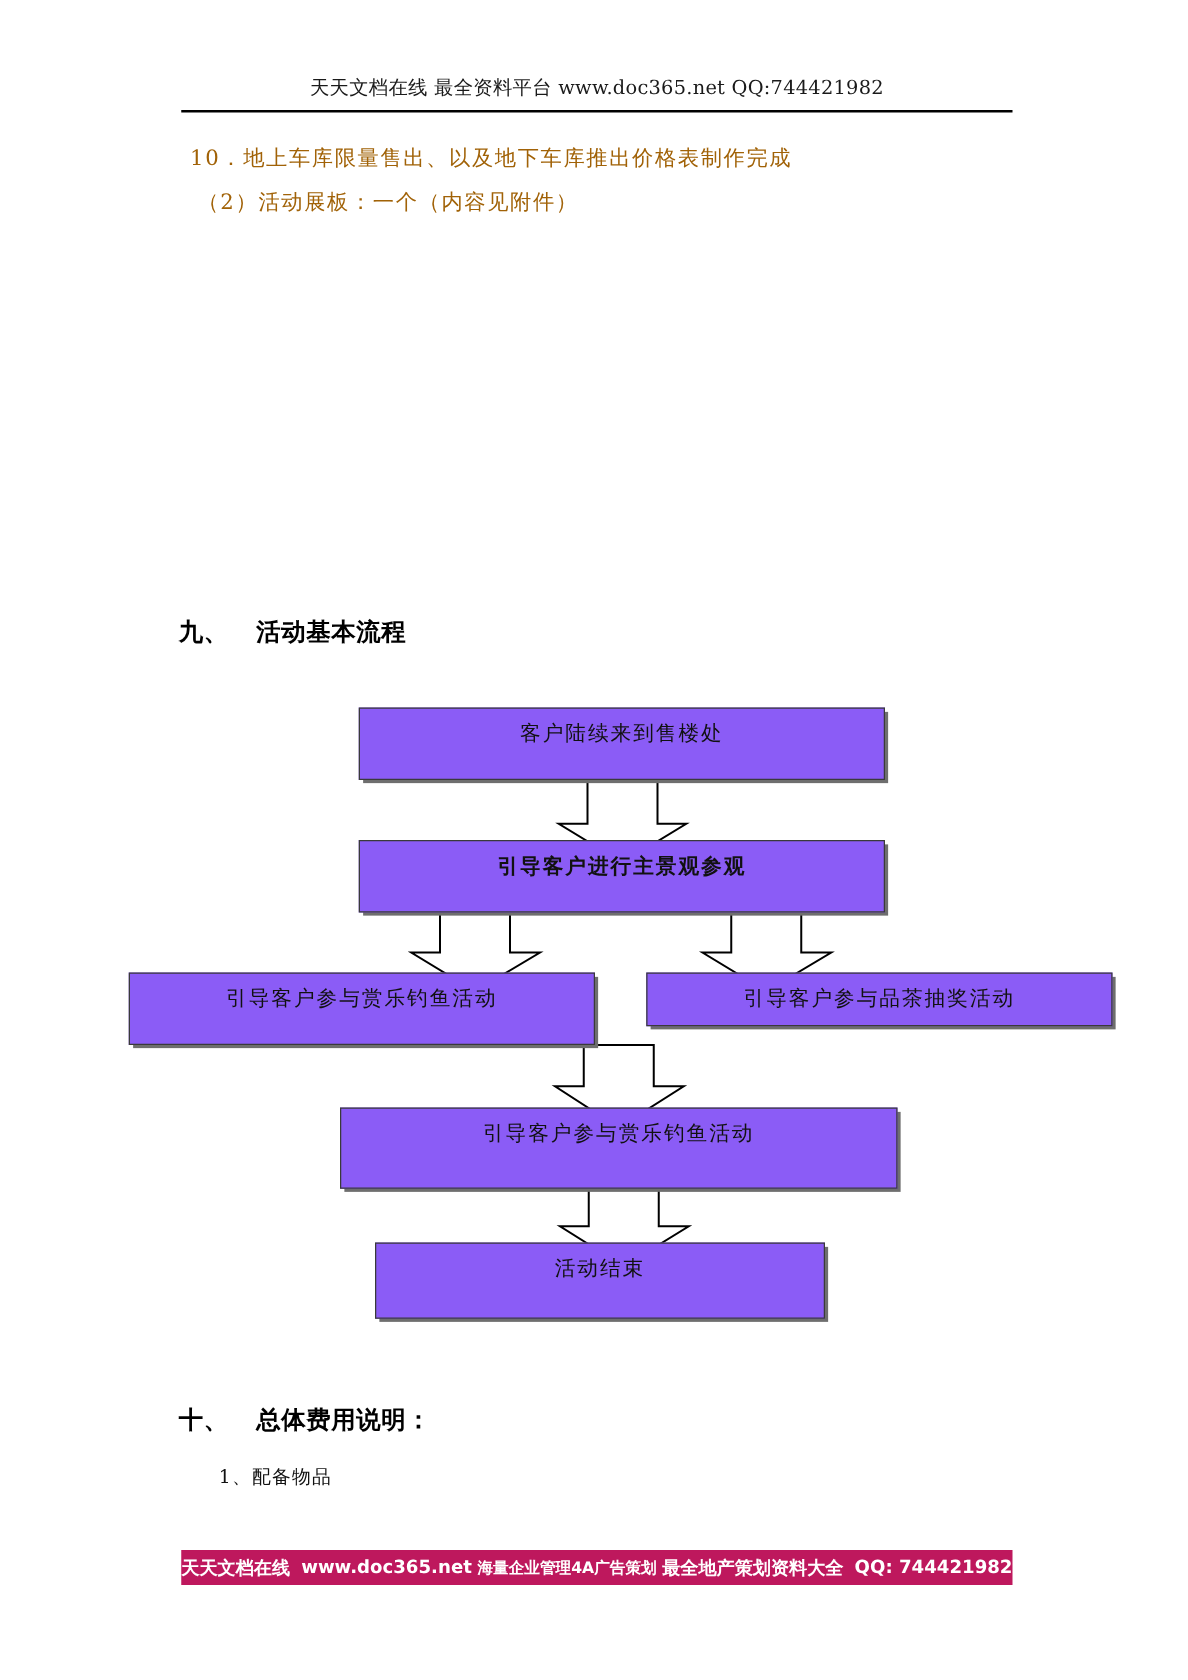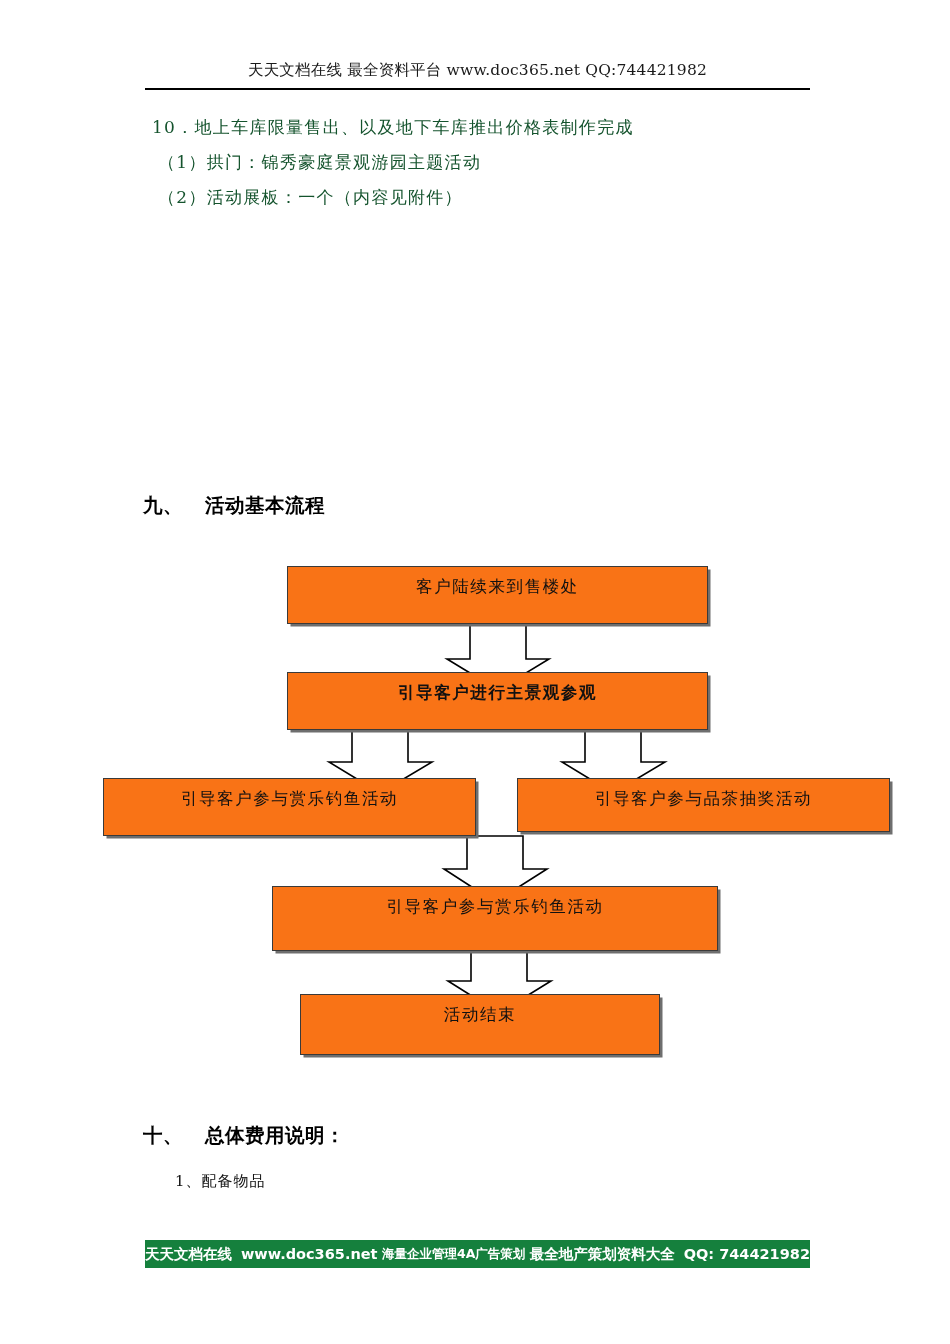--- a/index.html
+++ b/index.html
@@ -43,21 +43,21 @@
   
   .doc-list {
     position: absolute;
     left: 152px;
     top: 110px;
     width: 680px;
   }
   .doc-list .li {
     font-size: 17px;
     line-height: 35px;
-    color: #14532d;
+    color: #a16207;
     letter-spacing: 1.3px;
     white-space: nowrap;
   }
   .doc-list .li.indent {
     padding-left: 6px;
   }
 
   
   .section-heading {
     position: absolute;
@@ -87,52 +87,52 @@
   #flowchart {
     position: absolute;
     left: 0;
     top: 0;
     width: 950px;
     height: 1344px;
     pointer-events: none;
   }
   .flow-box {
     position: absolute;
-    background: #f97316;
+    background: #8b5cf6;
     border: 1.6px solid #3a3a3a;
     box-shadow: 3px 3px 0 -0.5px #6e6e6e;
     box-sizing: border-box;
   }
   .flow-box .flow-label {
     position: absolute;
     left: 0;
     right: 0;
     top: 9px;
     text-align: center;
     font-size: 16.5px;
     letter-spacing: 1.6px;
     color: #111;
     white-space: nowrap;
   }
 
   #box-arrive   { left: 287px; top: 566px;  width: 421px; height: 58px; }
   #box-tour     { left: 287px; top: 672px;  width: 421px; height: 58px; font-weight: bold; }
   #box-fishing  { left: 103px; top: 778px;  width: 373px; height: 58px; }
-  #box-tea      { left: 517px; top: 778px;  width: 373px; height: 54px; }
+  #box-tea      { left: 517px; top: 778px;  width: 373px; height: 43px; }
   #box-purchase { left: 272px; top: 886px;  width: 446px; height: 65px; }
   #box-end      { left: 300px; top: 994px;  width: 360px; height: 61px; }
 
   
   .footer-banner {
     position: absolute;
     left: 145px;
     top: 1240px;
     width: 665px;
     height: 28px;
-    background: #15803d;
+    background: #be185d;
     display: flex;
     align-items: center;
     justify-content: center;
     overflow: hidden;
   }
   .footer-banner .ft {
     font-family: "DejaVu Sans", "Liberation Sans", sans-serif;
     font-weight: bold;
     color: #ffffff;
     font-size: 14.5px;
@@ -144,21 +144,20 @@
 </head>
 <body>
 
 <div class="page-header">
   <span class="hdr-text">天天文档在线 最全资料平台 www.doc365.net  QQ:744421982</span>
 </div>
 <div class="header-rule"></div>
 
 <div class="doc-list">
   <div class="li">10．地上车库限量售出、以及地下车库推出价格表制作完成</div>
-  <div class="li indent">（1）拱门：锦秀豪庭景观游园主题活动</div>
   <div class="li indent">（2）活动展板：一个（内容见附件）</div>
 </div>
 
 <div class="section-heading" id="heading-nine">
   <span class="num">九、</span><span>活动基本流程</span>
 </div>
 
 <svg id="flowchart" viewBox="0 0 950 1344" xmlns="http://www.w3.org/2000/svg">
 
   <polygon points="470,624 526,624 526,659 549,659 498,690 447,659 470,659" fill="#ffffff" stroke="#000000" stroke-width="1.6" stroke-linejoin="miter"></polygon>

